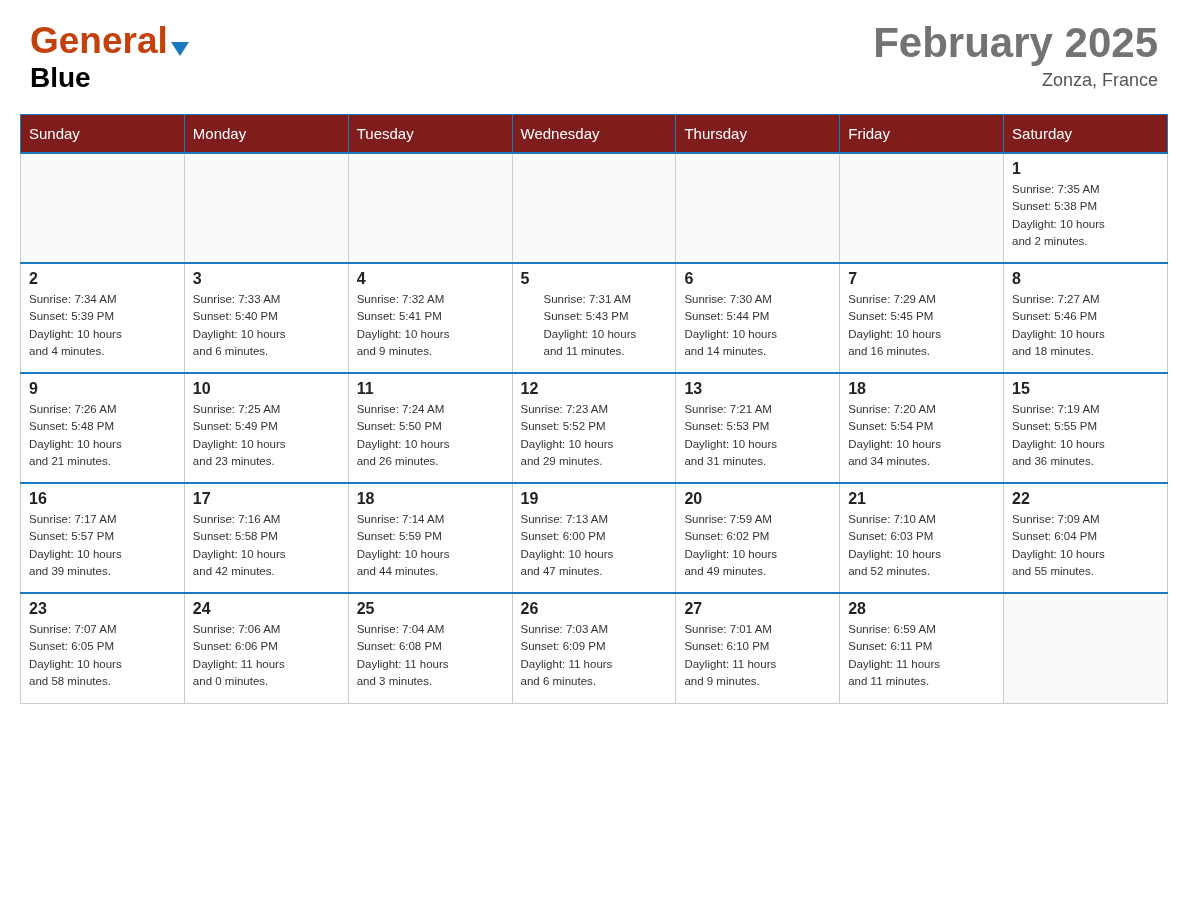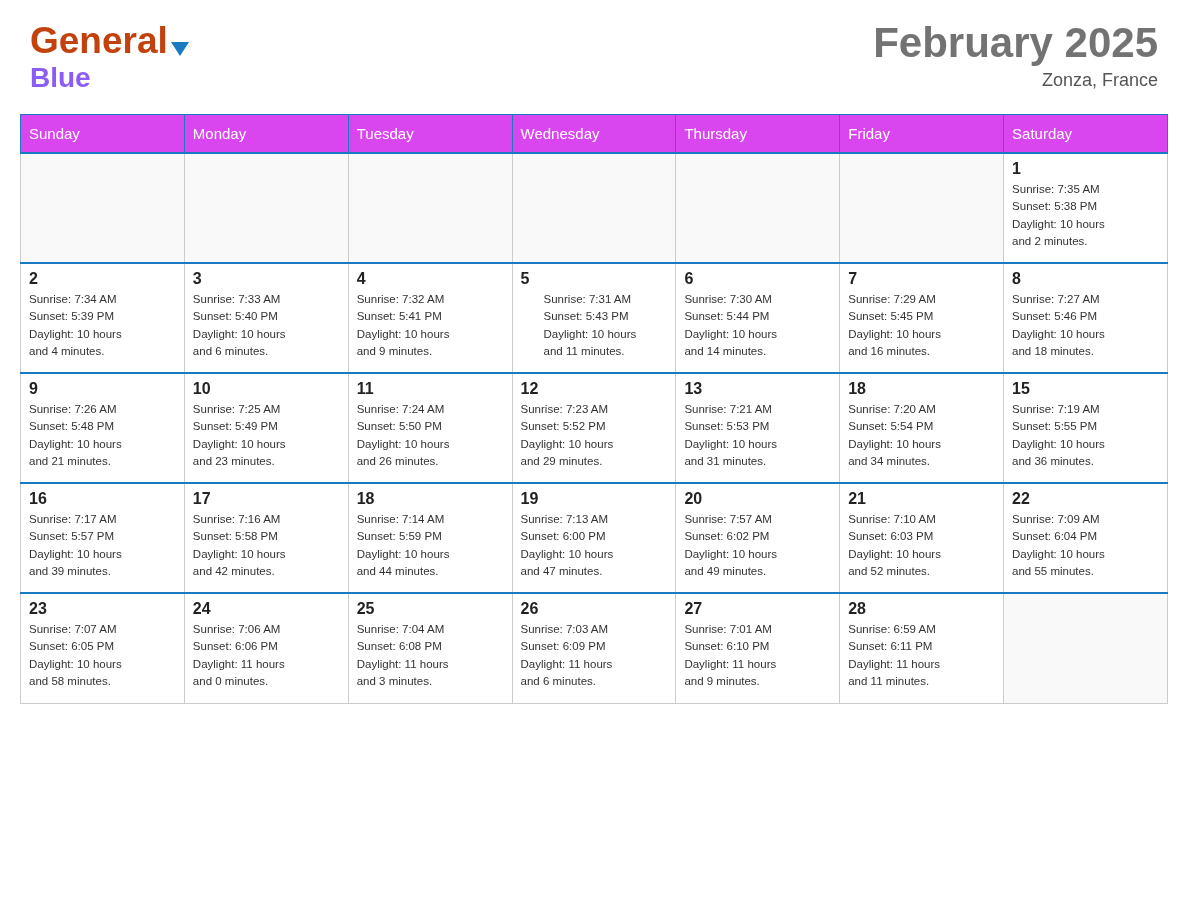--- a/index.html
+++ b/index.html
@@ -35,21 +35,21 @@
       color: #555;
       margin-top: 4px;
     }
     .calendar {
       margin: 10px 20px 20px 20px;
       border-collapse: collapse;
       width: calc(100% - 40px);
       table-layout: fixed;
     }
     .calendar th {
-      background-color: #d946ef;
+      background-color: #7f1d1d;
       color: #fff;
       padding: 10px 8px;
       text-align: left;
       font-size: 15px;
       font-weight: normal;
       border: 1px solid #1a7abf;
     }
     .calendar td {
       vertical-align: top;
       padding: 6px 8px;
@@ -90,21 +90,21 @@
     <div class="logo-wrapper">
       <div class="logo-text">
         <div>
           <span style="font-size:37px;font-weight:bold;color:#c2410c;">General</span><span style="display:inline-block;margin-left:3px;vertical-align:middle;">
             <svg width="18" height="14" viewBox="0 0 18 14" style="vertical-align:middle;margin-top:-2px;">
               <polygon points="0,0 18,0 9,14" fill="#1a7abf"></polygon>
             </svg>
           </span>
         </div>
         <div>
-          <span style="font-size:28px;font-weight:bold;color:#8b5cf6;">Blue</span>
+          <span style="font-size:28px;font-weight:bold;color:#000000;">Blue</span>
         </div>
       </div>
     </div>
   </div>
   <div class="title-block">
     <div class="month-title">February 2025</div>
     <div class="location">Zonza, France</div>
   </div>
 </div>
 
@@ -262,21 +262,21 @@
         </td>
         <td>
           <div class="day-number">19</div>
           <div class="day-info" style="white-space: pre-line;">Sunrise: 7:13 AM
 Sunset: 6:00 PM
 Daylight: 10 hours
 and 47 minutes.</div>
         </td>
         <td>
           <div class="day-number">20</div>
-          <div class="day-info" style="white-space: pre-line;">Sunrise: 7:57 AM
+          <div class="day-info" style="white-space: pre-line;">Sunrise: 7:59 AM
 Sunset: 6:02 PM
 Daylight: 10 hours
 and 49 minutes.</div>
         </td>
         <td>
           <div class="day-number">21</div>
           <div class="day-info" style="white-space: pre-line;">Sunrise: 7:10 AM
 Sunset: 6:03 PM
 Daylight: 10 hours
 and 52 minutes.</div>

